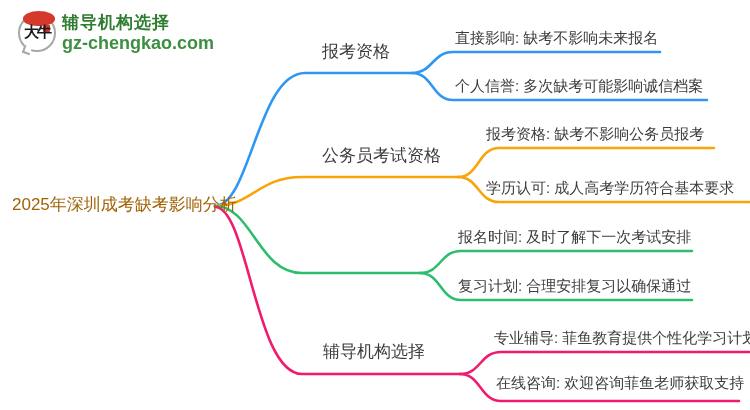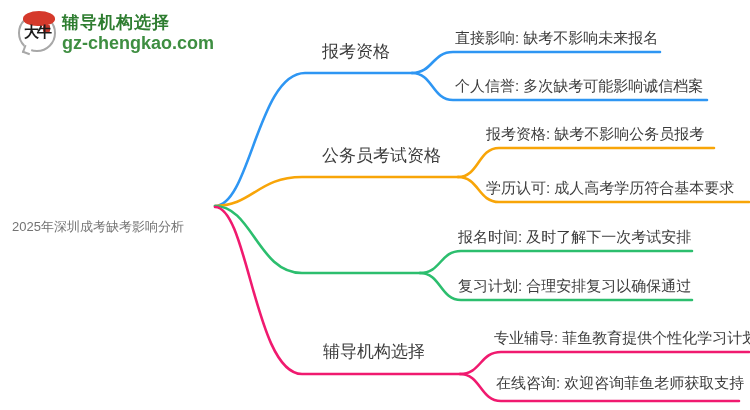--- a/index.html
+++ b/index.html
@@ -90,24 +90,23 @@
     white-space: nowrap;
   }
 
   
   .node-label {
     position: absolute;
     white-space: nowrap;
     color: #3c3c3c;
   }
   .root-title {
-    font-size: 13px;
-    color: #737373;
+    font-size: 17px;
+    color: #a16207;
     line-height: 22px;
-    margin-top: 22px;
   }
   .branch-label {
     font-size: 17px;
     line-height: 24px;
   }
   .child-label {
     font-size: 15px;
     line-height: 21px;
   }
 </style>

